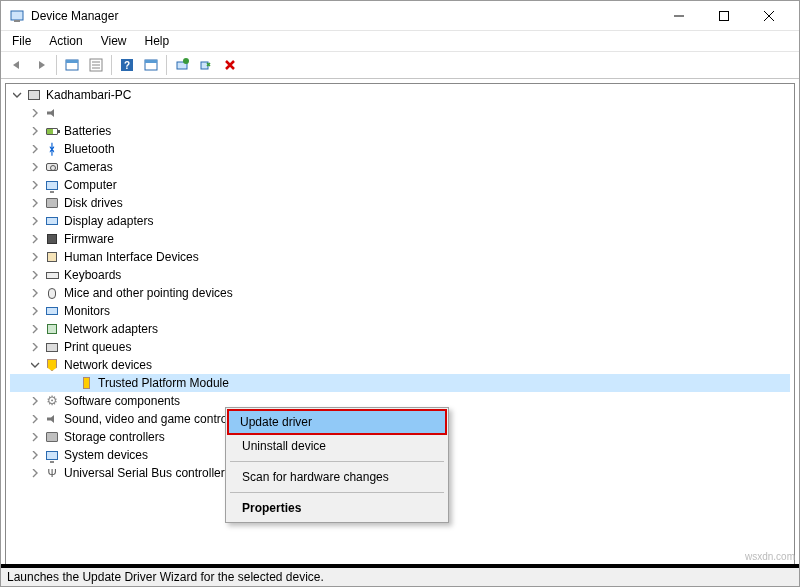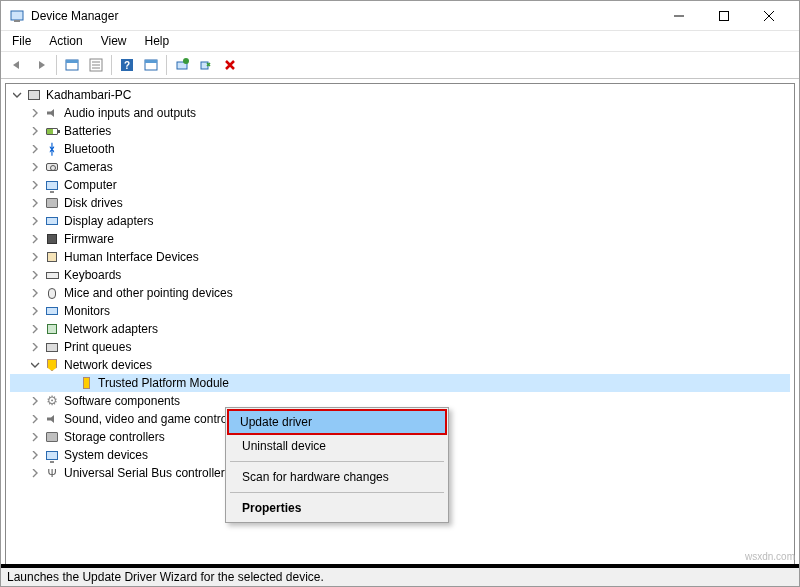--- a/index.html
+++ b/index.html
@@ -271,21 +271,20 @@
       </div>
       <div class="row indent1">
         <span class="exp">
           <svg width="9" height="9">
             <path d="M2 0 L6 4 L2 8" fill="none" stroke="#888" stroke-width="1.4"></path>
           </svg>
         </span>
         <span class="icon16">
           <span class="ic-audio"></span>
         </span>
-        <span>Audio inputs and outputs</span>
       </div>
       <div class="row indent1">
         <span class="exp">
           <svg width="9" height="9">
             <path d="M2 0 L6 4 L2 8" fill="none" stroke="#888" stroke-width="1.4"></path>
           </svg>
         </span>
         <span class="icon16">
           <span class="ic-battery"></span>
         </span>

